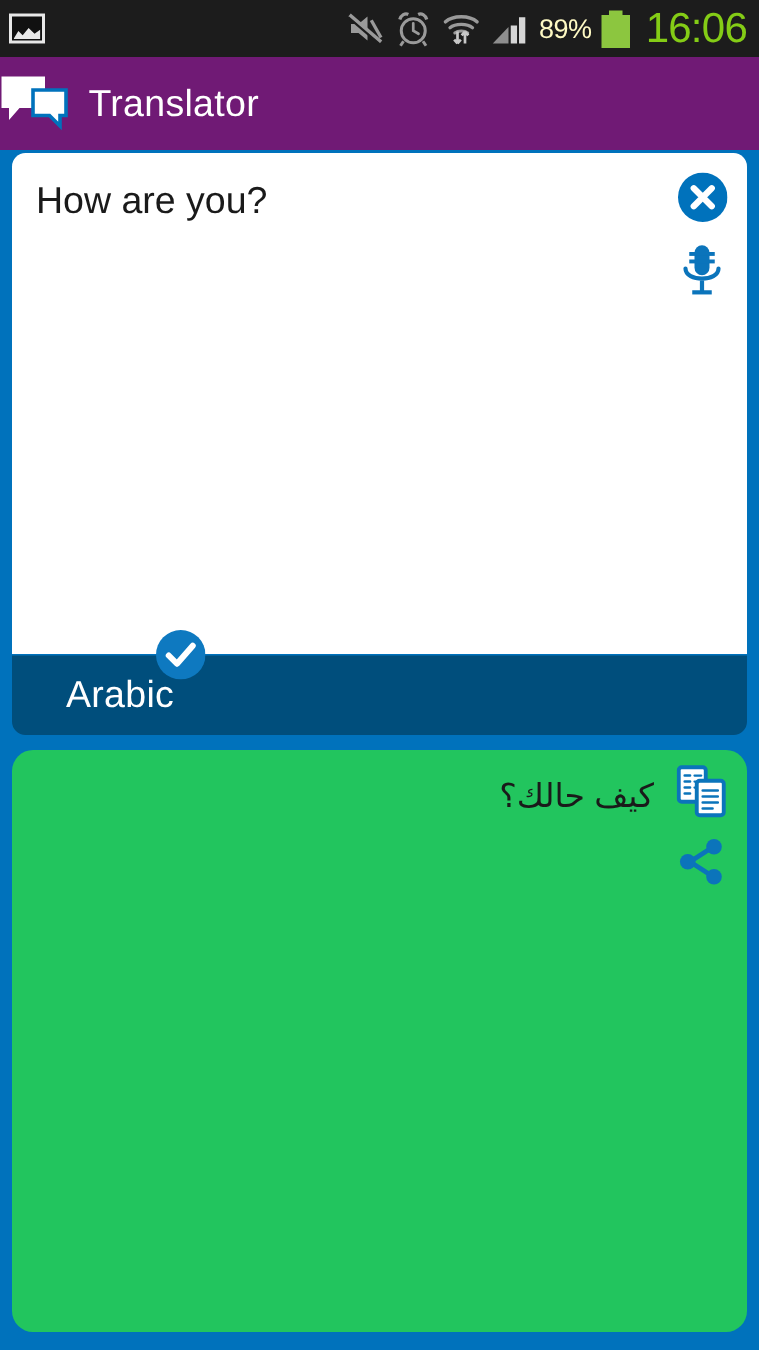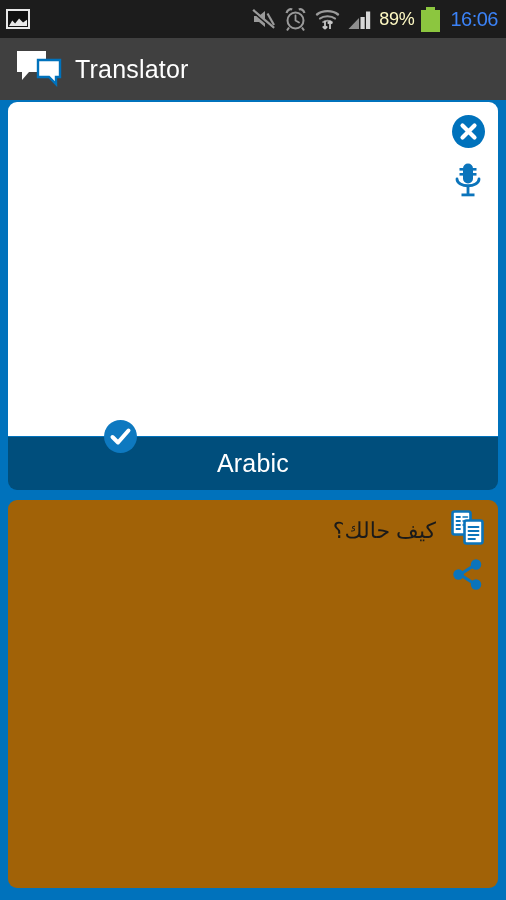--- a/index.html
+++ b/index.html
@@ -65,36 +65,35 @@
     top: 0; left: 5px;
     width: 9px; height: 3px;
     background: #8cc63f;
   }
   .battery-body {
     width: 19px; height: 22px;
     margin-top: auto;
     background: #8cc63f;
   }
   #clock {
-    color: #3b82f6;
-    font-size: 20px;
+    color: #84cc16;
+    font-size: 28px;
     letter-spacing: -0.5px;
     margin-left: 3px;
   }
 
   
   #app-header {
     position: absolute;
     top: 38px; left: 0;
     width: 506px;
     height: 62px;
-    background: #404040;
+    background: #701a75;
     display: flex;
     align-items: center;
-    padding-left: 16px;
   }
   #app-title {
     color: #ffffff;
     font-size: 25px;
     margin-left: 13px;
     letter-spacing: 0.2px;
   }
 
   
   #input-card {
@@ -133,43 +132,43 @@
     width: 490px;
     height: 53px;
     background: #004e7c;
     border-radius: 0 0 9px 9px;
     display: flex;
   }
   .lang-option {
     flex: 1;
     display: flex;
     align-items: center;
-    justify-content: center;
     position: relative;
     cursor: pointer;
+    margin-left: 36px;
   }
   .lang-label {
     color: #ffffff;
     font-size: 25px;
     letter-spacing: 0.2px;
   }
   #lang-check {
     position: absolute;
     left: 104px; top: 420px;
     width: 33px; height: 33px;
     z-index: 5;
   }
 
   #output-card {
     position: absolute;
     left: 8px; top: 500px;
     width: 490px;
     height: 388px;
-    background: #a16207;
-    border-radius: 9px;
+    background: #22c55e;
+    border-radius: 14px;
   }
   #output-text {
     position: absolute;
     left: 16px; top: 17px;
     right: 62px;
     font-size: 22px;
     color: #1a1a1a;
     direction: rtl;
     text-align: right;
     line-height: 1.3;
@@ -239,20 +238,21 @@
 
 <div id="app-header">
   <svg width="46" height="40" viewBox="0 0 46 40">
     <path d="M1 2 H30 V23 H13 L6 31 V23 H1 Z" fill="#ffffff"></path>
     <path d="M22 11 H44 V28 H40 V35 L33 28 H22 Z" fill="#ffffff" stroke="#0072bc" stroke-width="2.4"></path>
   </svg>
   <span id="app-title">Translator</span>
 </div>
 
 <div id="input-card">
+  <div id="input-text" title="Enter text">How are you?</div>
 
   <div id="clear-button">
     <svg width="33" height="33" viewBox="0 0 33 33">
       <circle cx="16.5" cy="16.5" r="16.5" fill="#0072bc"></circle>
       <path d="M10.5 10.5 L22.5 22.5 M22.5 10.5 L10.5 22.5" stroke="#ffffff" stroke-width="4.2" stroke-linecap="round"></path>
     </svg>
   </div>
 
   <div id="mic-button">
     <svg width="32" height="36" viewBox="0 0 32 36">

